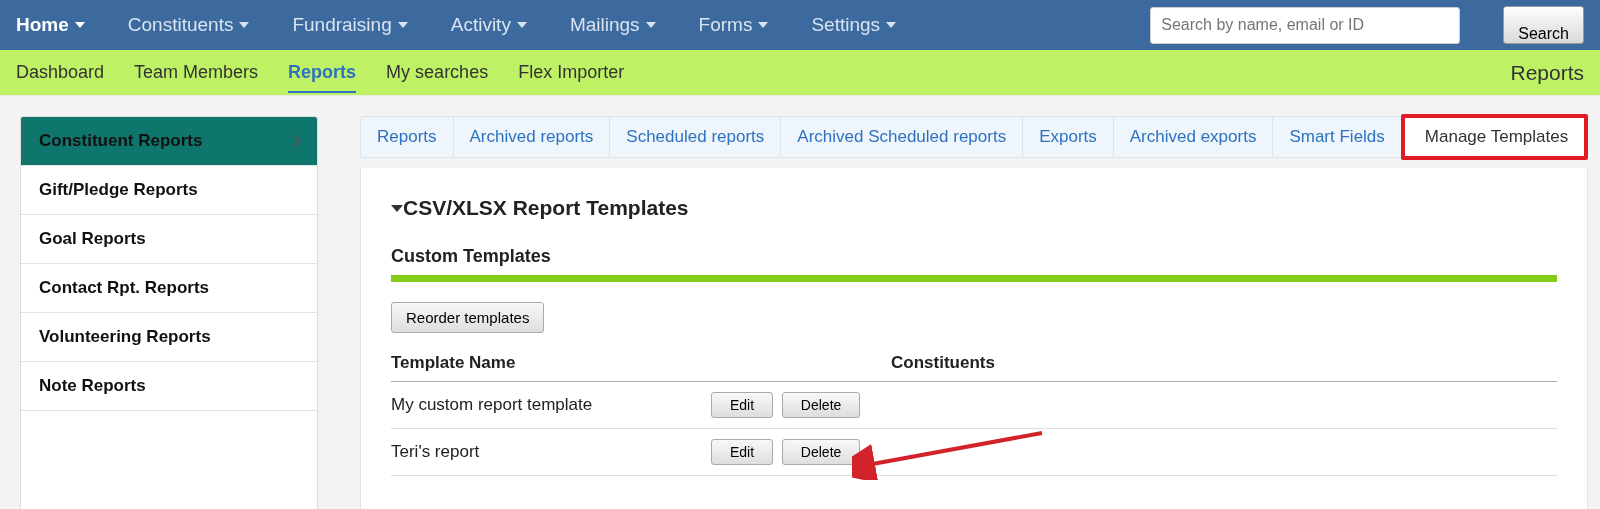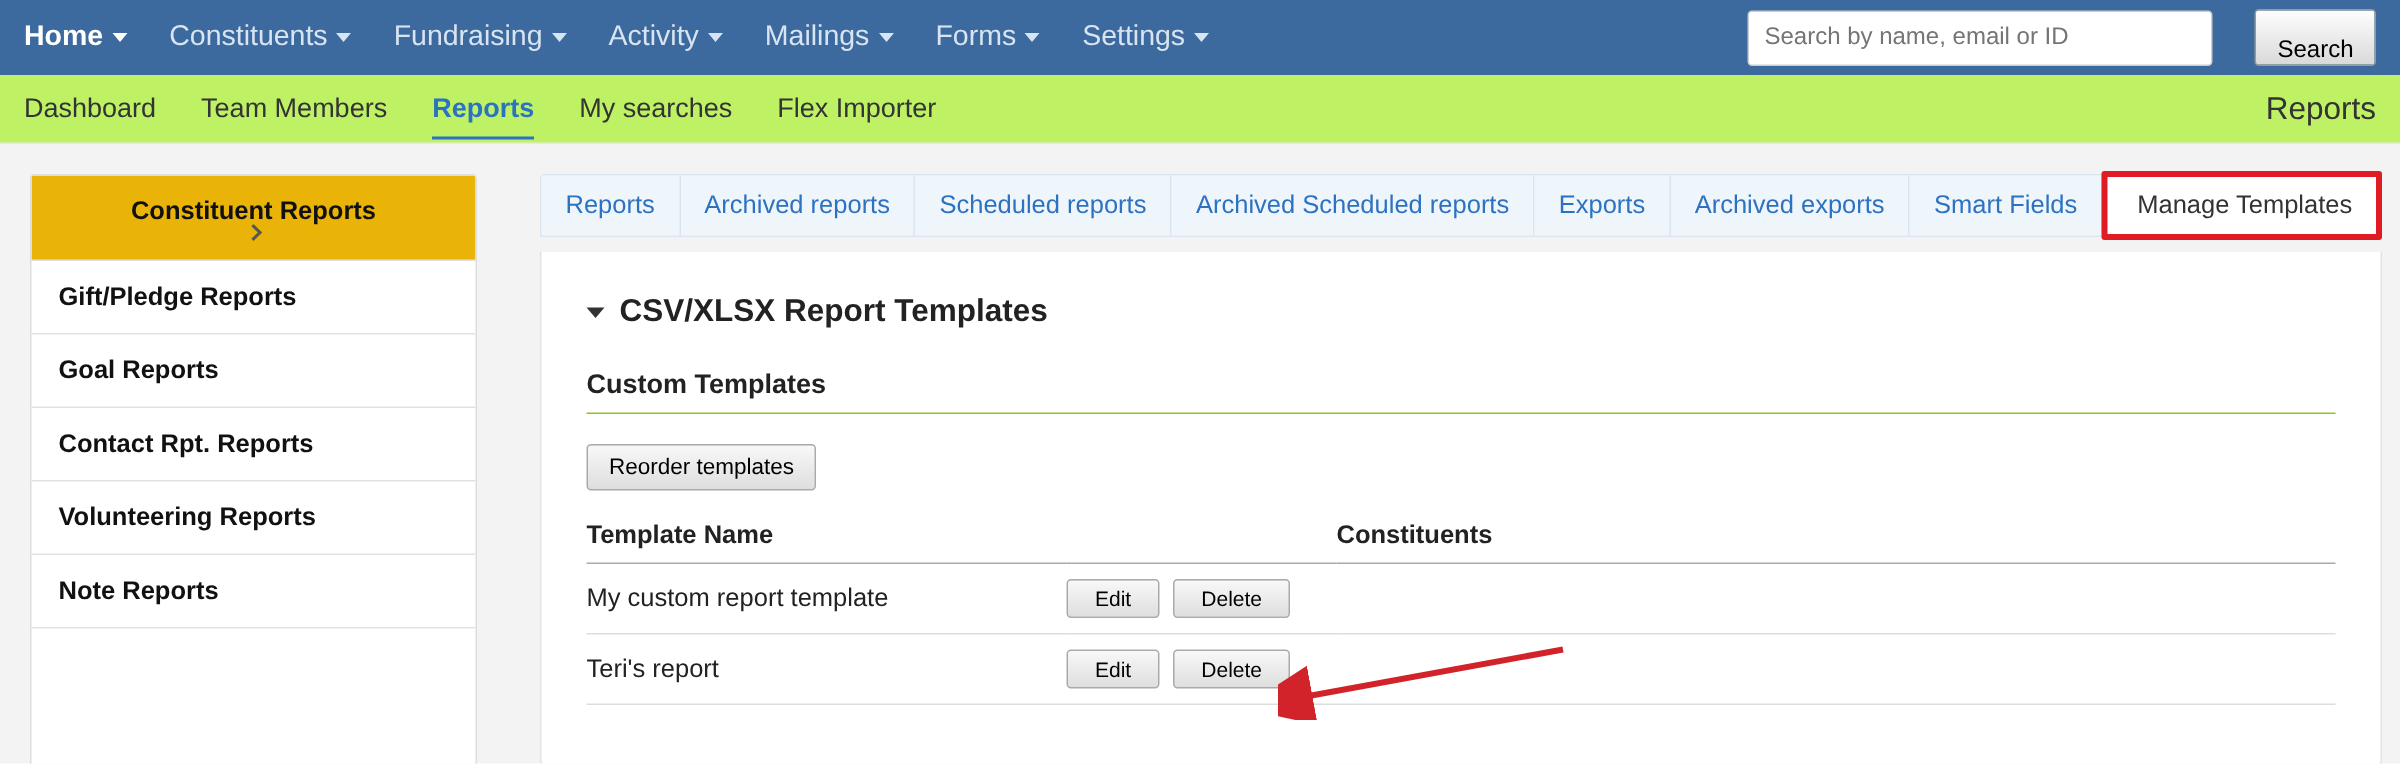--- a/index.html
+++ b/index.html
@@ -12,21 +12,21 @@
     overflow:hidden;
   }
 
   
   .topnav {
     background:#3c6a9e;
     height:50px;
     display:flex;
     align-items:center;
     padding:0 16px;
-    gap:28px;
+    gap:43px;
     color:#d8e4f1;
   }
   .topnav .nav-item {
     font-size:19px;
     display:flex;
     align-items:center;
     gap:6px;
     cursor:pointer;
     white-space:nowrap;
   }
@@ -100,22 +100,21 @@
     border-bottom:1px solid #e2e2e2;
     font-size:17px;
     font-weight:700;
     color:#111;
     cursor:pointer;
     display:flex;
     align-items:center;
     justify-content:space-between;
   }
   .sidebar .side-item.active {
-    background:#eab308;
-    flex-direction:column;
+    background:#0f766e;
   }
   .chevron-right {
     width:8px;height:8px;
     border-top:2px solid #555;
     border-right:2px solid #555;
     transform:rotate(45deg);
   }
 
   
   .main {
@@ -158,33 +157,33 @@
     border-top:none;
     border-radius:0 0 4px 4px;
     padding:28px 30px 40px 30px;
     margin-top:10px;
   }
   .section-title {
     font-size:21px;
     font-weight:700;
     display:flex;
     align-items:center;
-    gap:10px;
+    gap:0;
     margin-bottom:26px;
   }
   .caret-down-dark {
     width:0;height:0;
     border-left:6px solid transparent;
     border-right:6px solid transparent;
     border-top:7px solid #333;
   }
   .subsection-title {
     font-size:18px; font-weight:700;
     padding-bottom:8px;
-    border-bottom:1px solid #84cc16;
+    border-bottom:7px solid #84cc16;
     margin-bottom:20px;
   }
   .reorder-btn {
     background:linear-gradient(#f8f8f8,#dedede);
     border:1px solid #aaa;
     border-radius:3px;
     font-size:15px;
     padding:6px 14px;
     cursor:pointer;
     margin-bottom:14px;

